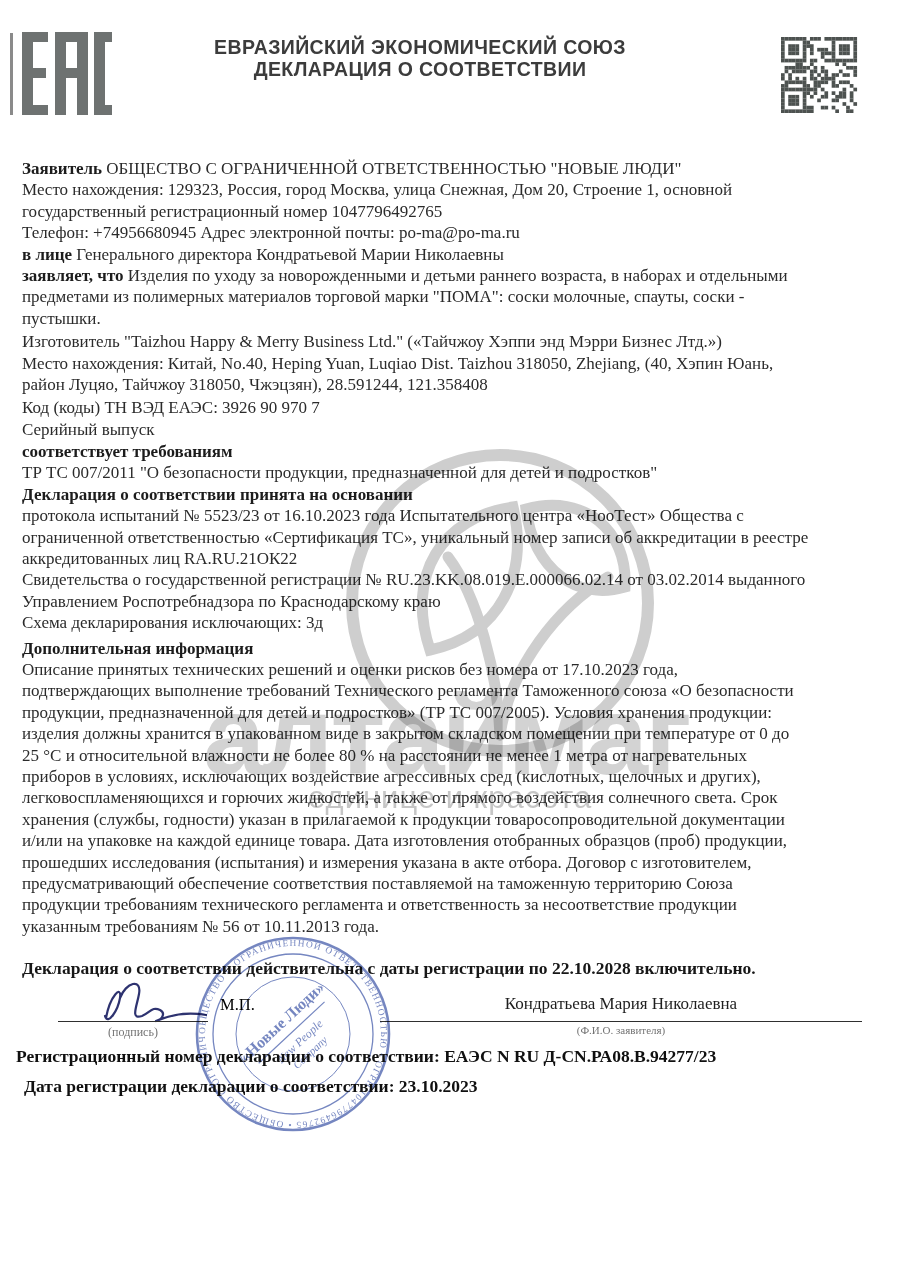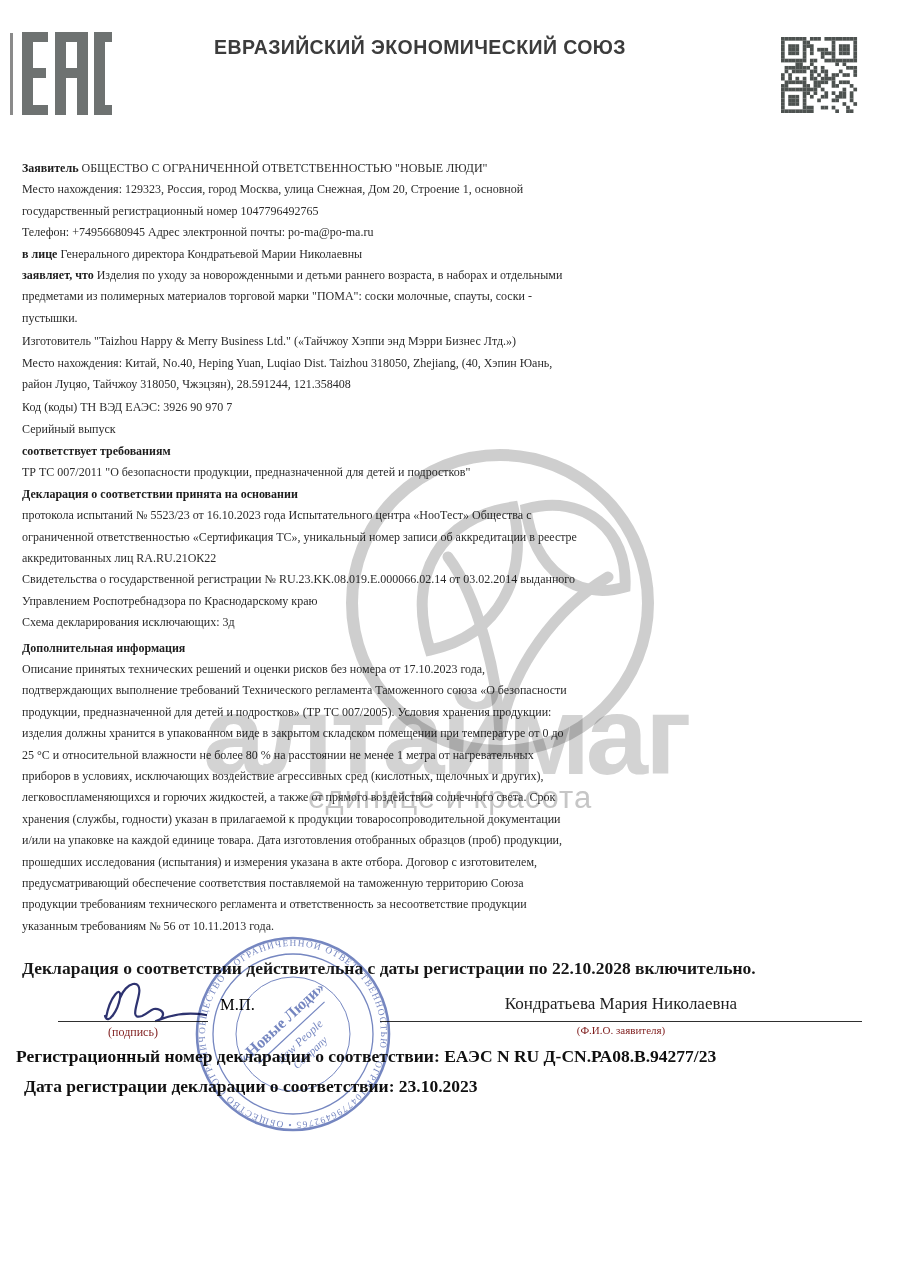--- a/index.html
+++ b/index.html
@@ -12,42 +12,42 @@
   
   .scan-edge { position:absolute; left:10px; top:33px; width:3px; height:82px; background:#8a8a8a; }
   .eac-logo { position:absolute; left:22px; top:32px; }
   .doc-title {
     position:absolute; left:120px; top:36px; width:600px; text-align:center;
     font-family:"Liberation Sans", sans-serif; font-weight:bold;
     font-size:19.5px; line-height:22px; color:#3c3c3c; letter-spacing:.4px;
   }
   .qr { position:absolute; left:780px; top:37px; }
   
-  .body-lines { position:absolute; left:22px; top:158px; width:862px; font-size:12px; }
+  .body-lines { position:absolute; left:22px; top:158px; width:862px; font-size:17px; }
   .ln { white-space:nowrap; line-height:21.4px; height:21.4px; }
   .ln b { color:#1c1c1c; }
   .ln.g2 { margin-top:2px; } .ln.g3 { margin-top:4px; } .ln.g1 { margin-top:1px; }
   
   .wm { mix-blend-mode:multiply; pointer-events:none; }
   .wm-logo { position:absolute; left:330px; top:435px; opacity:.8; }
   .wm-t1 {
     position:absolute; left:203px; top:676px; font-family:"Liberation Sans", sans-serif;
     font-weight:bold; font-size:112px; line-height:120px; color:#ababab; opacity:.52; letter-spacing:-3px;
   }
   .wm-t2 {
     position:absolute; left:308px; top:780px; font-family:"Liberation Sans", sans-serif;
     font-size:31px; color:#9f9f9f; opacity:.6; letter-spacing:1px;
   }
   
   .validity { position:absolute; left:22px; top:958px; font-size:17.5px; font-weight:bold; color:#171717; }
   .sig-svg { position:absolute; left:92px; top:976px; }
   .sig-line { position:absolute; border-top:1.6px solid #2f2f2f; }
   .sig-line.one { left:58px; top:1021px; width:150px; }
   .sig-line.two { left:380px; top:1021px; width:482px; }
-  .cap { position:absolute; font-size:12px; color:#7f1d1d; text-align:center; }
+  .cap { position:absolute; font-size:12px; color:#737373; text-align:center; }
   .cap.podpis { left:58px; top:1025px; width:150px; }
   .cap.fio { left:380px; top:1024px; width:482px; font-size:11px; }
   .mp { position:absolute; left:220px; top:995px; font-size:16.5px; color:#000000; }
   .signer { position:absolute; left:380px; top:994px; width:482px; text-align:center; font-size:17px; color:#1e1e1e; }
   .regnum { position:absolute; left:16px; top:1046px; font-size:17.5px; font-weight:bold; color:#101010; }
   .regdate { position:absolute; left:16px; top:1076px; font-size:17.5px; font-weight:bold; color:#101010;margin-left:8px; }
   .stamp { position:absolute; left:192px; top:933px; opacity:.72; mix-blend-mode:multiply; }
   .stamp text { font-family:"Liberation Serif", serif; }
 </style>
 </head>
@@ -68,20 +68,21 @@
       <rect x="33" y="0" width="33" height="10"></rect>
       <rect x="33" y="36" width="33" height="10"></rect>
       <rect x="72" y="0" width="11" height="83"></rect>
       <rect x="72" y="0" width="18" height="10"></rect>
       <rect x="72" y="73" width="18" height="10"></rect>
     </g>
   </svg>
 
   <div class="doc-title">
     <div>ЕВРАЗИЙСКИЙ ЭКОНОМИЧЕСКИЙ СОЮЗ</div>
+    <div>ДЕКЛАРАЦИЯ О СООТВЕТСТВИИ</div>
   </div>
 
   <svg class="qr" width="78" height="76" viewBox="0 0 21 21">
       <rect x="0" y="0" width="1.02" height="1.02" fill="#4d5250"></rect>
       <rect x="1" y="0" width="1.02" height="1.02" fill="#4d5250"></rect>
       <rect x="2" y="0" width="1.02" height="1.02" fill="#4d5250"></rect>
       <rect x="3" y="0" width="1.02" height="1.02" fill="#4d5250"></rect>
       <rect x="4" y="0" width="1.02" height="1.02" fill="#4d5250"></rect>
       <rect x="5" y="0" width="1.02" height="1.02" fill="#4d5250"></rect>
       <rect x="6" y="0" width="1.02" height="1.02" fill="#4d5250"></rect>

